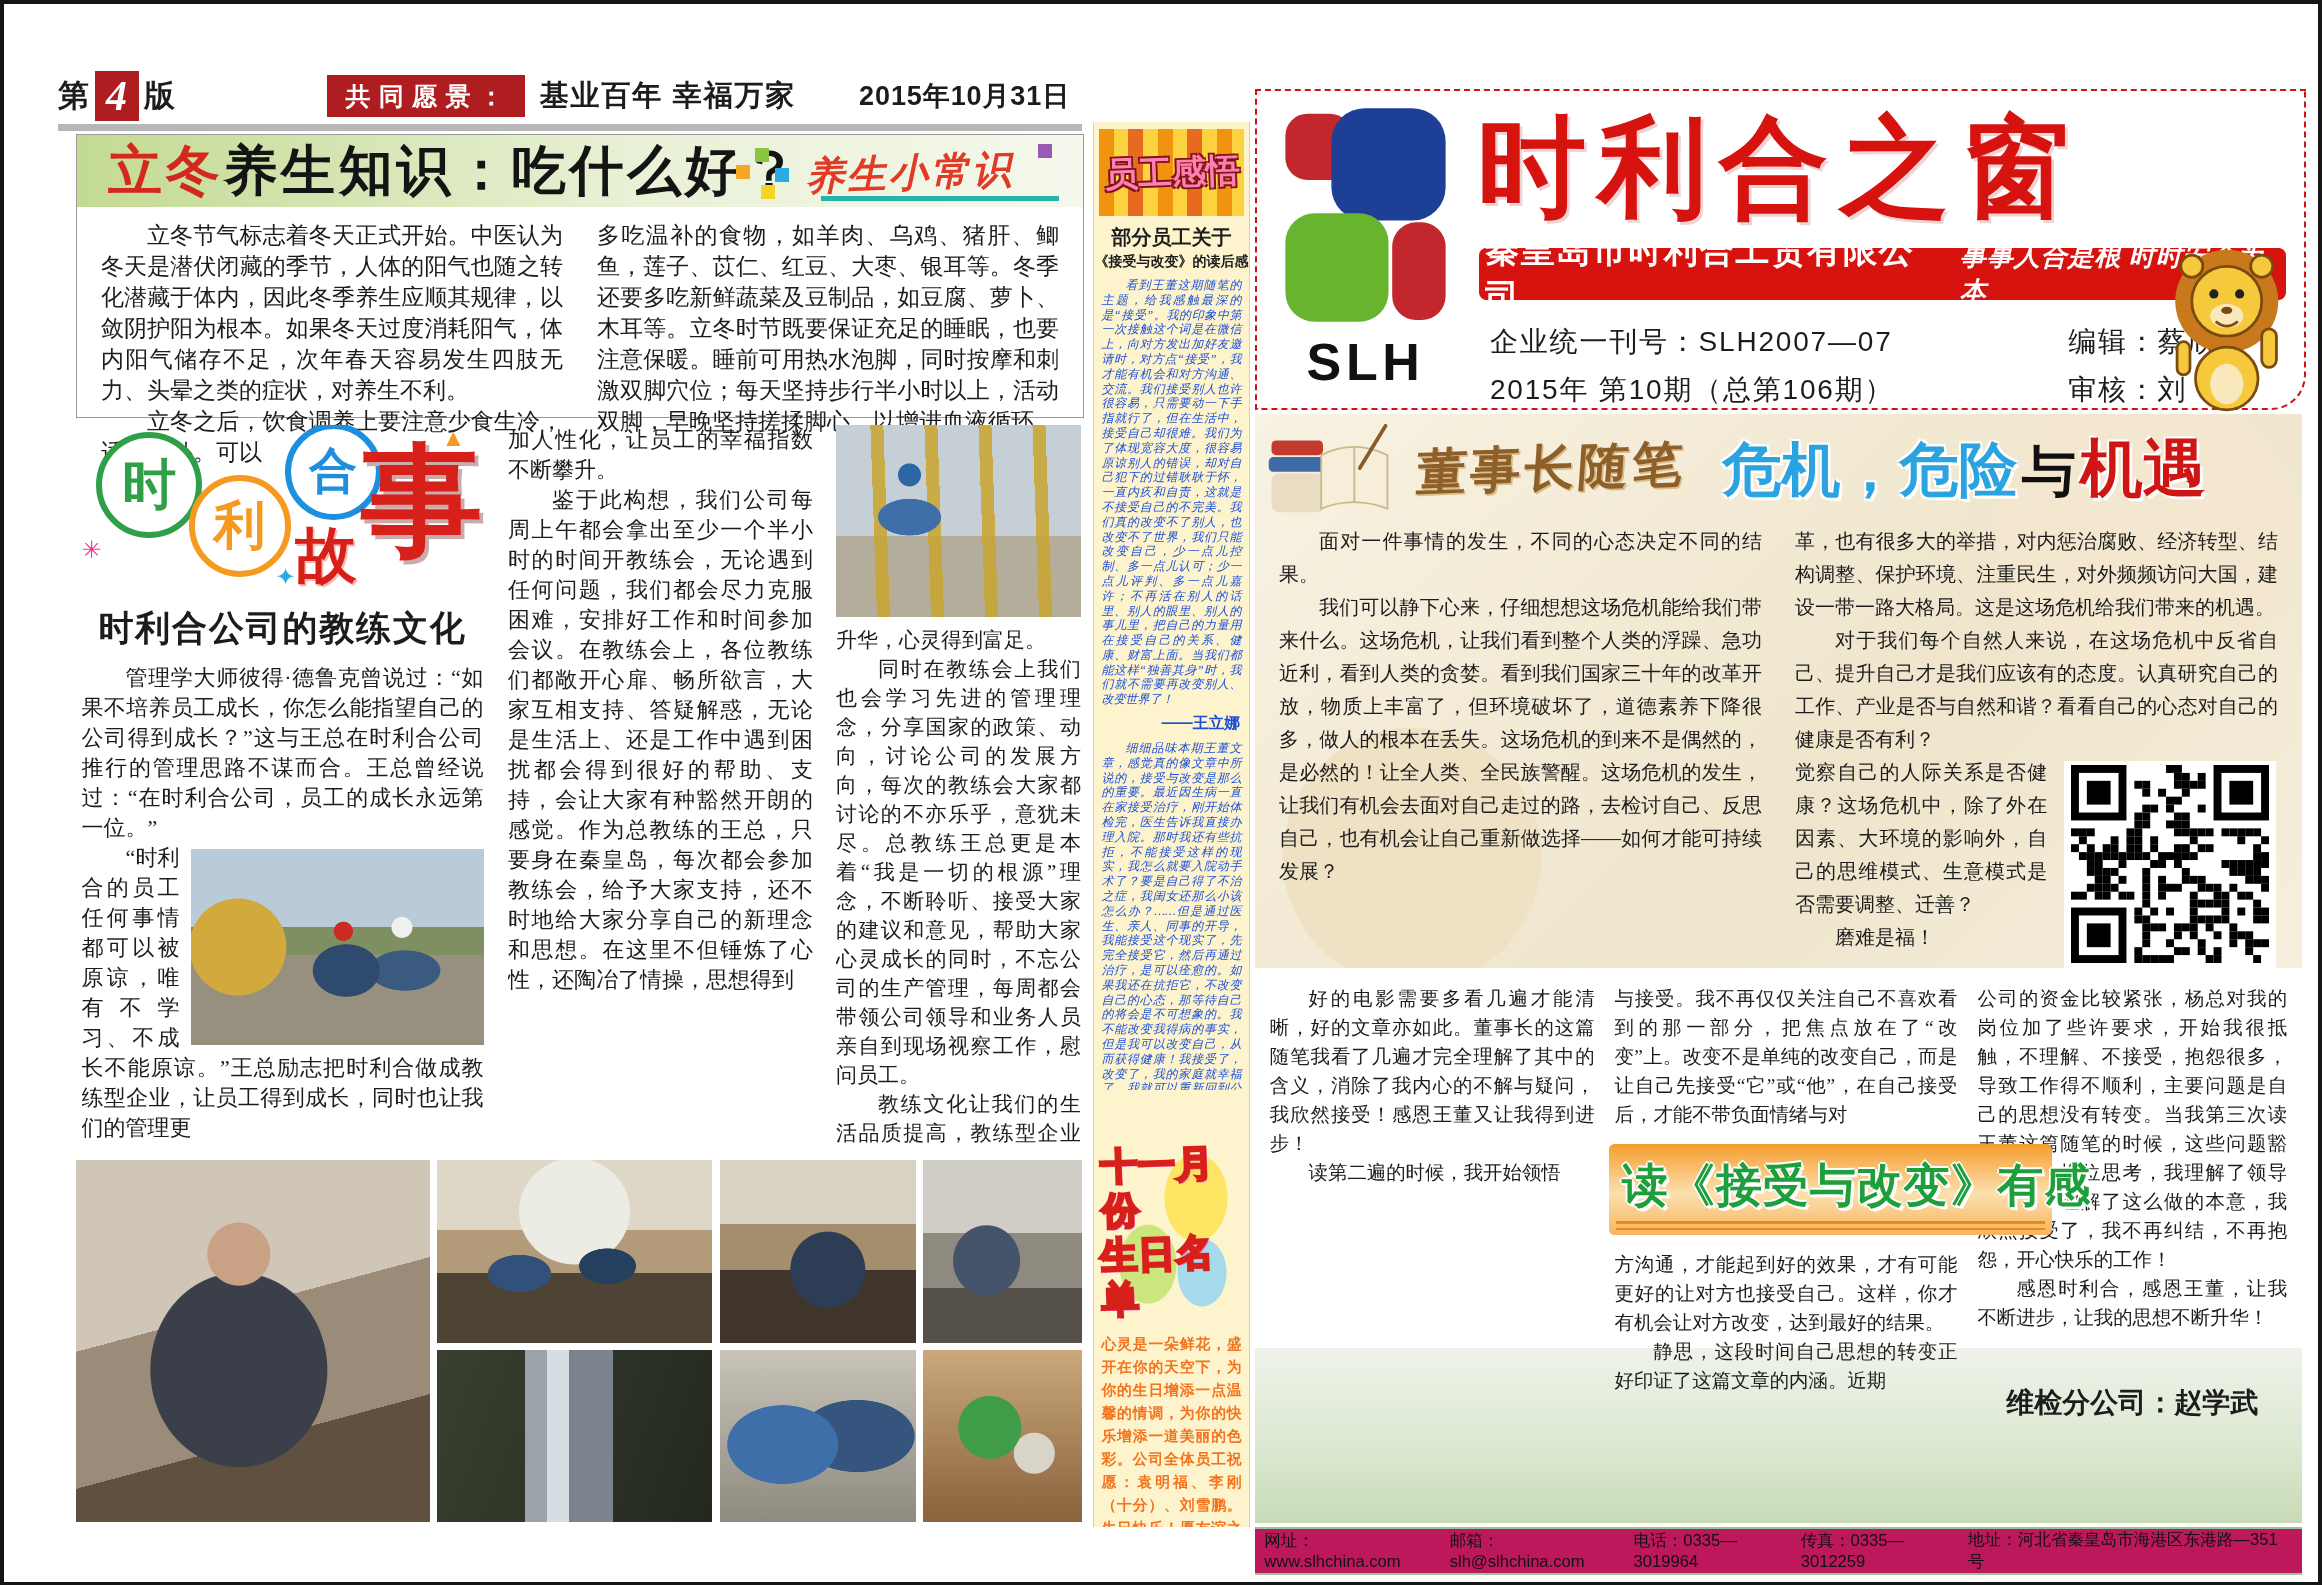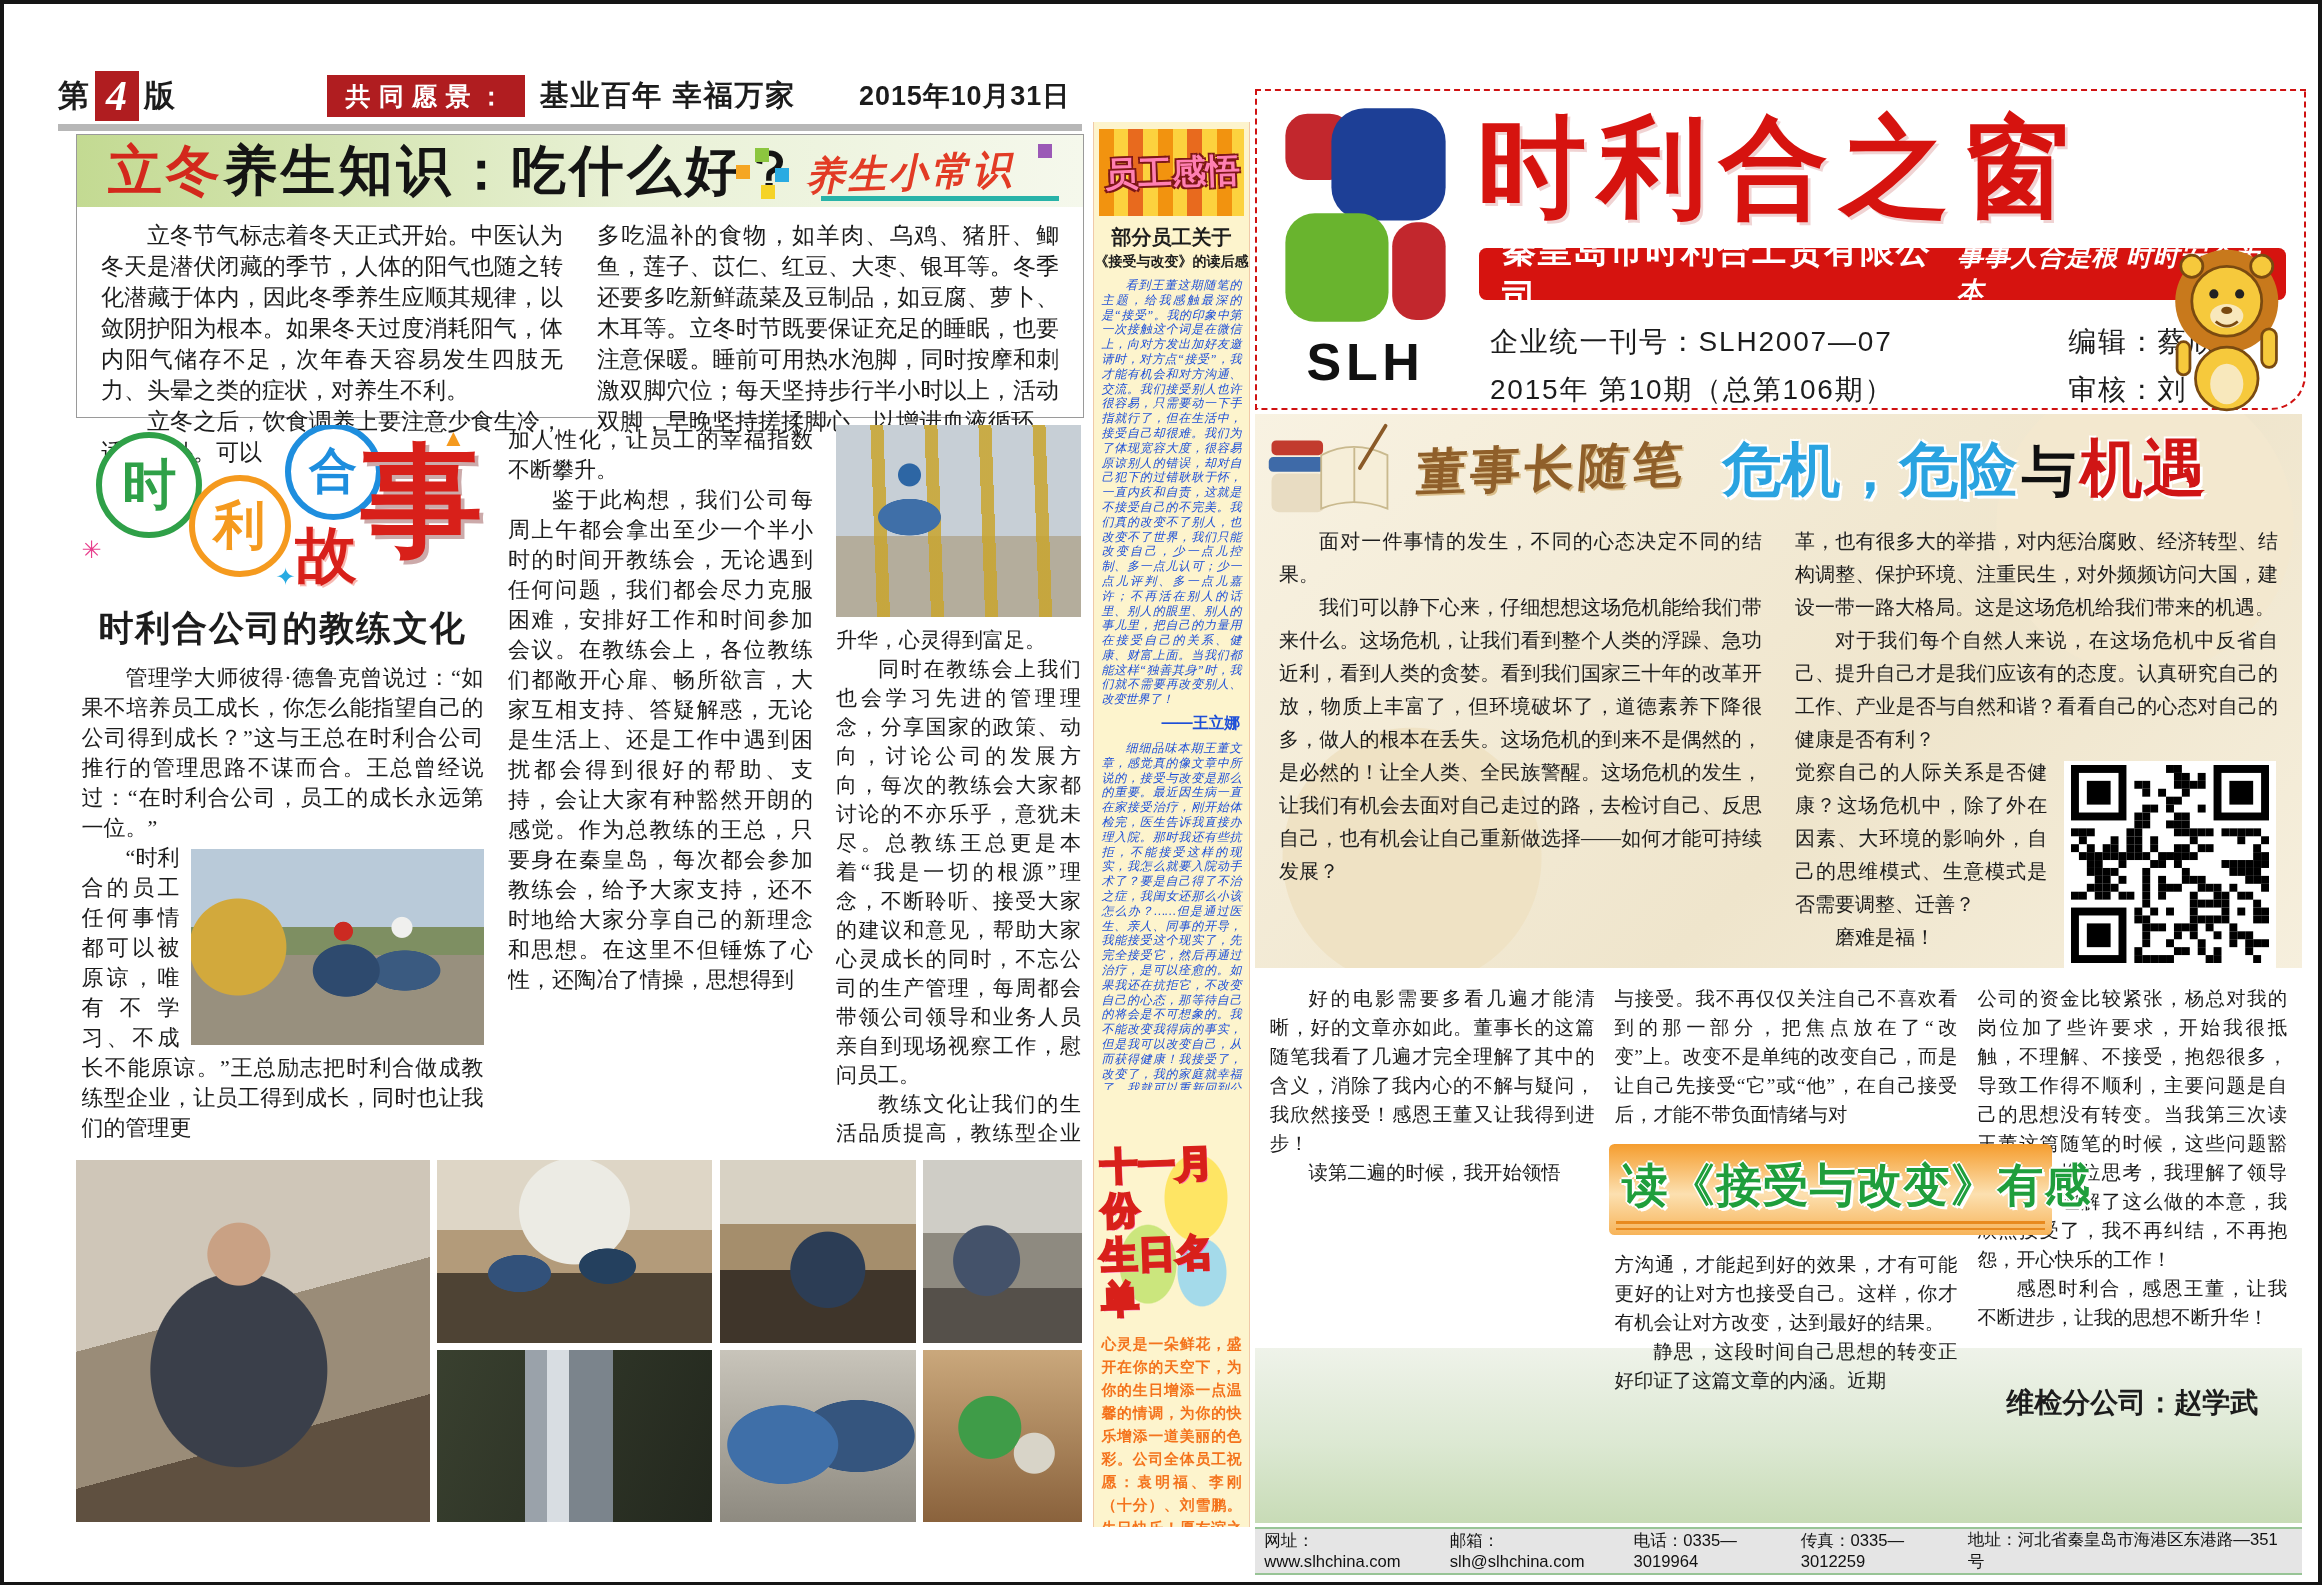--- a/index.html
+++ b/index.html
@@ -111,21 +111,21 @@
                  radial-gradient(ellipse at 75% 75%,#8fd4f2 0 24px,rgba(0,0,0,0) 25px);opacity:.8;}
   .bday-line{position:relative;font:bold 37px "Liberation Sans","DejaVu Sans",sans-serif;color:#fdf4cd;line-height:1.2;
       -webkit-text-stroke:2.8px #d8201a;text-shadow:1.8px 1.8px 0 #f6b;letter-spacing:0.9px;transform:rotate(-2deg);}
   .bday-text{font:600 14.8px/23px "Liberation Sans","DejaVu Sans",sans-serif;color:#f4731c;text-align:justify;margin-top:9.2px;}
 
   
   #mast{left:1251px;top:85px;width:1047px;height:317px;border:2.8px dashed #d01212;border-radius:0 0 35px 0;background:#fff;}
   #slh{left:18.5px;top:13px;width:180px;height:288px;text-align:center;}
   .slh-txt{font:bold 52px "Liberation Sans","DejaVu Sans",sans-serif;letter-spacing:4.6px;color:#111;margin-top:1.8px;}
   #m-title{left:220px;top:3.7px;width:812px;font:bold 109px "Liberation Serif","DejaVu Serif",serif;color:#d6130f;letter-spacing:12px;white-space:nowrap;text-shadow:2.8px 2.8px 0 rgba(170,10,10,.18);}
-  #m-bar{left:222px;top:157px;width:807px;height:52px;background:#d6130f;border-radius:7.4px;display:flex;align-items:center;gap:24px;padding:0 23px;box-sizing:border-box;color:#fff;}
+  #m-bar{left:222px;top:157px;width:807px;height:52px;background:#d6130f;border-radius:7.4px;display:flex;align-items:center;gap:24px;padding:0 6px;box-sizing:border-box;color:#fff;}
   .m-company{font:bold 34px "Liberation Sans","DejaVu Sans",sans-serif;letter-spacing:1.8px;}
   .m-motto{font:italic bold 26px "Liberation Serif",serif;letter-spacing:0.9px;}
   #m-info{left:233px;top:227px;width:757px;font-family:"Liberation Sans","DejaVu Sans",sans-serif;font-size:28px;}
   .m-row{display:flex;justify-content:space-between;height:48px;align-items:center;letter-spacing:1.8px;}
   #lion{right:11px;bottom:-5.5px;width:138px;height:174px;}
 
   
   #essay{left:1251px;top:410px;width:1047px;height:554px;overflow:hidden;
      background:radial-gradient(circle at 15% 80%,#efe2c4 0 129px,rgba(0,0,0,0) 130px),
                 radial-gradient(circle at 85% 20%,#f3e8cf 0 148px,rgba(0,0,0,0) 149px),
@@ -149,21 +149,21 @@
   #rc1{width:325px;}#rc2{width:343px;}#rc3{width:310px;}
   .r-banner{position:relative;width:443px;margin:14.8px -120px 14.8px -5.5px;padding:11px 13px 18.5px;box-sizing:border-box;z-index:2;
      background:linear-gradient(180deg,#f59d2e,#fce0b0 55%,#f7b45a);border-radius:5.5px;text-align:center;white-space:nowrap;}
   .r-banner:after{content:"";position:absolute;left:7.4px;right:7.4px;bottom:5.5px;height:9.2px;
      background:repeating-linear-gradient(180deg,#e88a1e 0 2.8px,rgba(0,0,0,0) 2.8px 6.5px);}
   .r-banner span{font:bold 46px "Liberation Sans","DejaVu Sans",sans-serif;color:#1f9e3c;letter-spacing:0.9px;
      text-shadow:1.8px 0 0 #fff,-1.8px 0 0 #fff,0 1.8px 0 #fff,0 -1.8px 0 #fff,2.8px 2.8px 0 #fff;}
   .r-byline{font:bold 28px "Liberation Sans","DejaVu Sans",sans-serif;text-align:center;margin-top:52px;text-indent:0;}
 
   
-  #footer{left:1251px;top:1523px;width:1047px;height:48px;background:#e5e5e5;border-top:2.8px solid #98c496;border-bottom:2.8px solid #98c496;
+  #footer{left:1251px;top:1523px;width:1047px;height:48px;background:#be185d;border-top:2.8px solid #98c496;border-bottom:2.8px solid #98c496;
      box-sizing:border-box;display:flex;align-items:center;justify-content:space-between;padding:0 9.2px;
      font:16.6px "Liberation Sans","DejaVu Sans",sans-serif;color:#111;}
 </style>
 </head>
 <body>
 
 <div id="page">
 
   <div id="hdr" class="abs">
     <span class="pg-txt">第</span>

